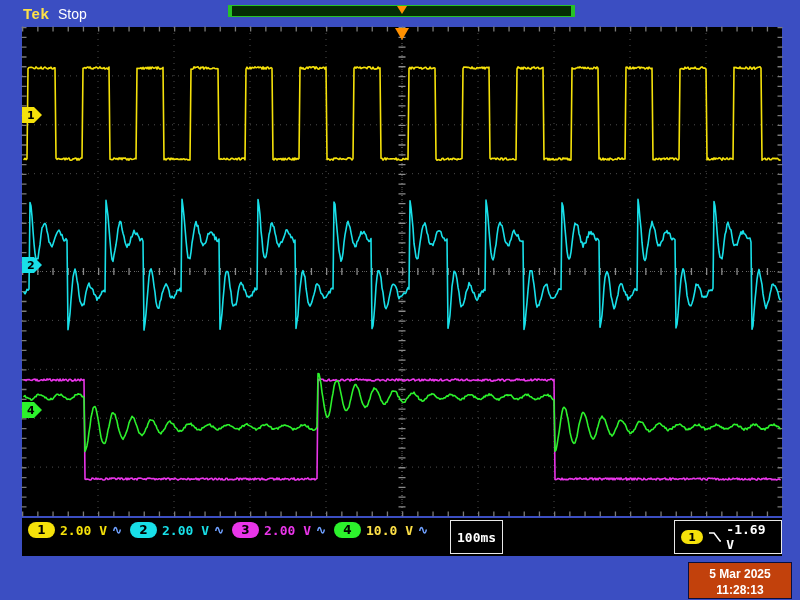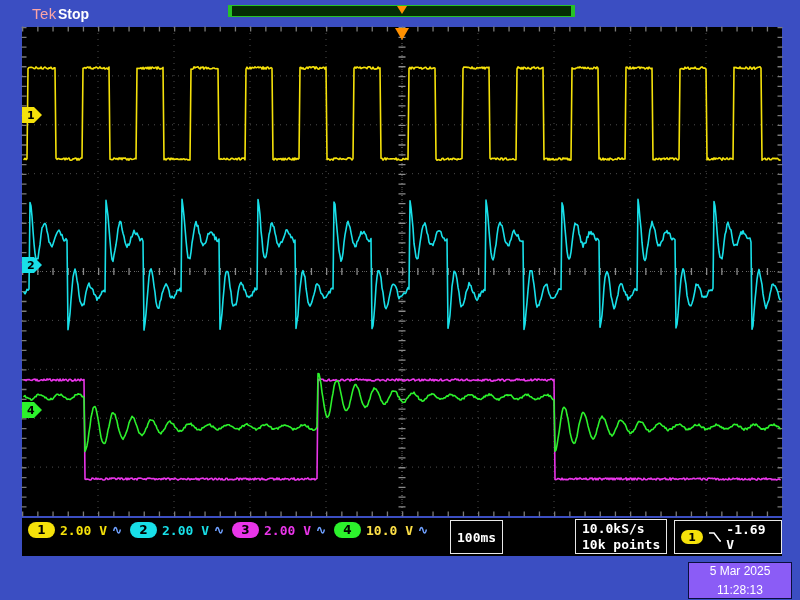--- a/index.html
+++ b/index.html
@@ -4,43 +4,43 @@
 <style>
   html,body{margin:0;padding:0}
   body{
     width:800px;height:600px;position:relative;overflow:hidden;
     background:#3b4ec2;
     font-family:"Liberation Sans", sans-serif;
   }
   .graticule{position:absolute;left:22px;top:27px;width:760px;height:489px;background:#000}
   #scope-svg{position:absolute;left:0;top:0;pointer-events:none}
 
-  .brand{position:absolute;left:32px;top:5px;color:#fca5a5;font-weight:normal;font-size:15px;letter-spacing:.5px}
-  .status{position:absolute;left:58px;top:6px;color:#fff;font-weight:bold;font-size:14px}
+  .brand{position:absolute;left:23px;top:5px;color:#fde047;font-weight:bold;font-size:15px;letter-spacing:.5px}
+  .status{position:absolute;left:58px;top:6px;color:#fff;font-weight:normal;font-size:14px}
 
   .acq-bar{position:absolute;left:228px;top:5px;width:345px;height:10px;border:1px solid #27c227;background:#042d04}
   .acq-bar::before,.acq-bar::after{content:"";position:absolute;top:0;width:3px;height:10px;background:#27c227}
   .acq-bar::before{left:0}.acq-bar::after{right:0}
   .acq-marker{position:absolute;left:397px;top:6px;width:0;height:0;
     border-left:5px solid transparent;border-right:5px solid transparent;border-top:8px solid #ff9000}
 
   .readout-bar{position:absolute;left:22px;top:518px;width:760px;height:38px;background:#000}
   .ch-group{position:absolute;top:4px;display:flex;align-items:center;gap:5px;
     font-family:"DejaVu Sans Mono", monospace;font-weight:bold;font-size:13px}
   .badge{min-width:27px;height:16px;border-radius:8px;display:flex;align-items:center;justify-content:center;
     color:#000;font-family:"DejaVu Sans", sans-serif;font-size:12px;font-weight:bold}
   .bw{color:#6fa0ff;font-size:12px;font-weight:bold}
   .box{position:absolute;border:1px solid #e8e8e8;background:#000;color:#fff;
     font-family:"DejaVu Sans Mono", monospace;font-size:13px;font-weight:bold;
     display:flex;align-items:center;padding:16px 6px;box-sizing:border-box}
   .box.two-line{flex-direction:column;align-items:flex-start;justify-content:center;line-height:16px}
 
-  .datetime{position:absolute;left:688px;top:562px;width:102px;height:35px;background:#8b5cf6;border:1px solid #0a0f3c;
-    color:#fff;font-size:12px;font-weight:normal;line-height:16px;
-    display:flex;flex-direction:column;align-items:center;justify-content:space-between}
+  .datetime{position:absolute;left:688px;top:562px;width:102px;height:35px;background:#c2410c;border:1px solid #0a0f3c;
+    color:#fff;font-size:12px;font-weight:bold;line-height:16px;
+    display:flex;flex-direction:column;align-items:center;justify-content:flex-end}
 </style>
 </head>
 <body>
 
 <span class="brand">Tek</span>
 <span class="status">Stop</span>
 <div class="acq-bar"></div>
 <div class="acq-marker"></div>
 
 <div class="graticule"></div>
@@ -114,24 +114,20 @@
   <div class="ch-group" style="left:312px">
     <span class="badge" style="background: rgb(44, 241, 44);">4</span>
     <span class="scale" style="color: #fde047;">10.0 V</span>
     <span class="bw">∿</span>
   </div>
 
   <div class="box" style="left:428px;top:2px;height:21px">
     <span>100ms</span>
   </div>
 
-  <div class="box two-line" style="left:553px;top:1px;height:35px">
-    <span>10.0kS/s</span>
-    <span>10k points</span>
-  </div>
 
   <div class="box" style="left:652px;top:2px;height:21px;gap:5px">
     <span class="badge" style="min-width: 22px; height: 14px; font-size: 11px; border-radius: 7px; background: rgb(245, 225, 10);">1</span>
     <svg width="15" height="14">
       <path d="M1,3 h5 l6,8 h2" stroke="#fff" fill="none" stroke-width="1.5"></path>
     </svg>
     <span>-1.69 V</span>
   </div>
 </div>
 

